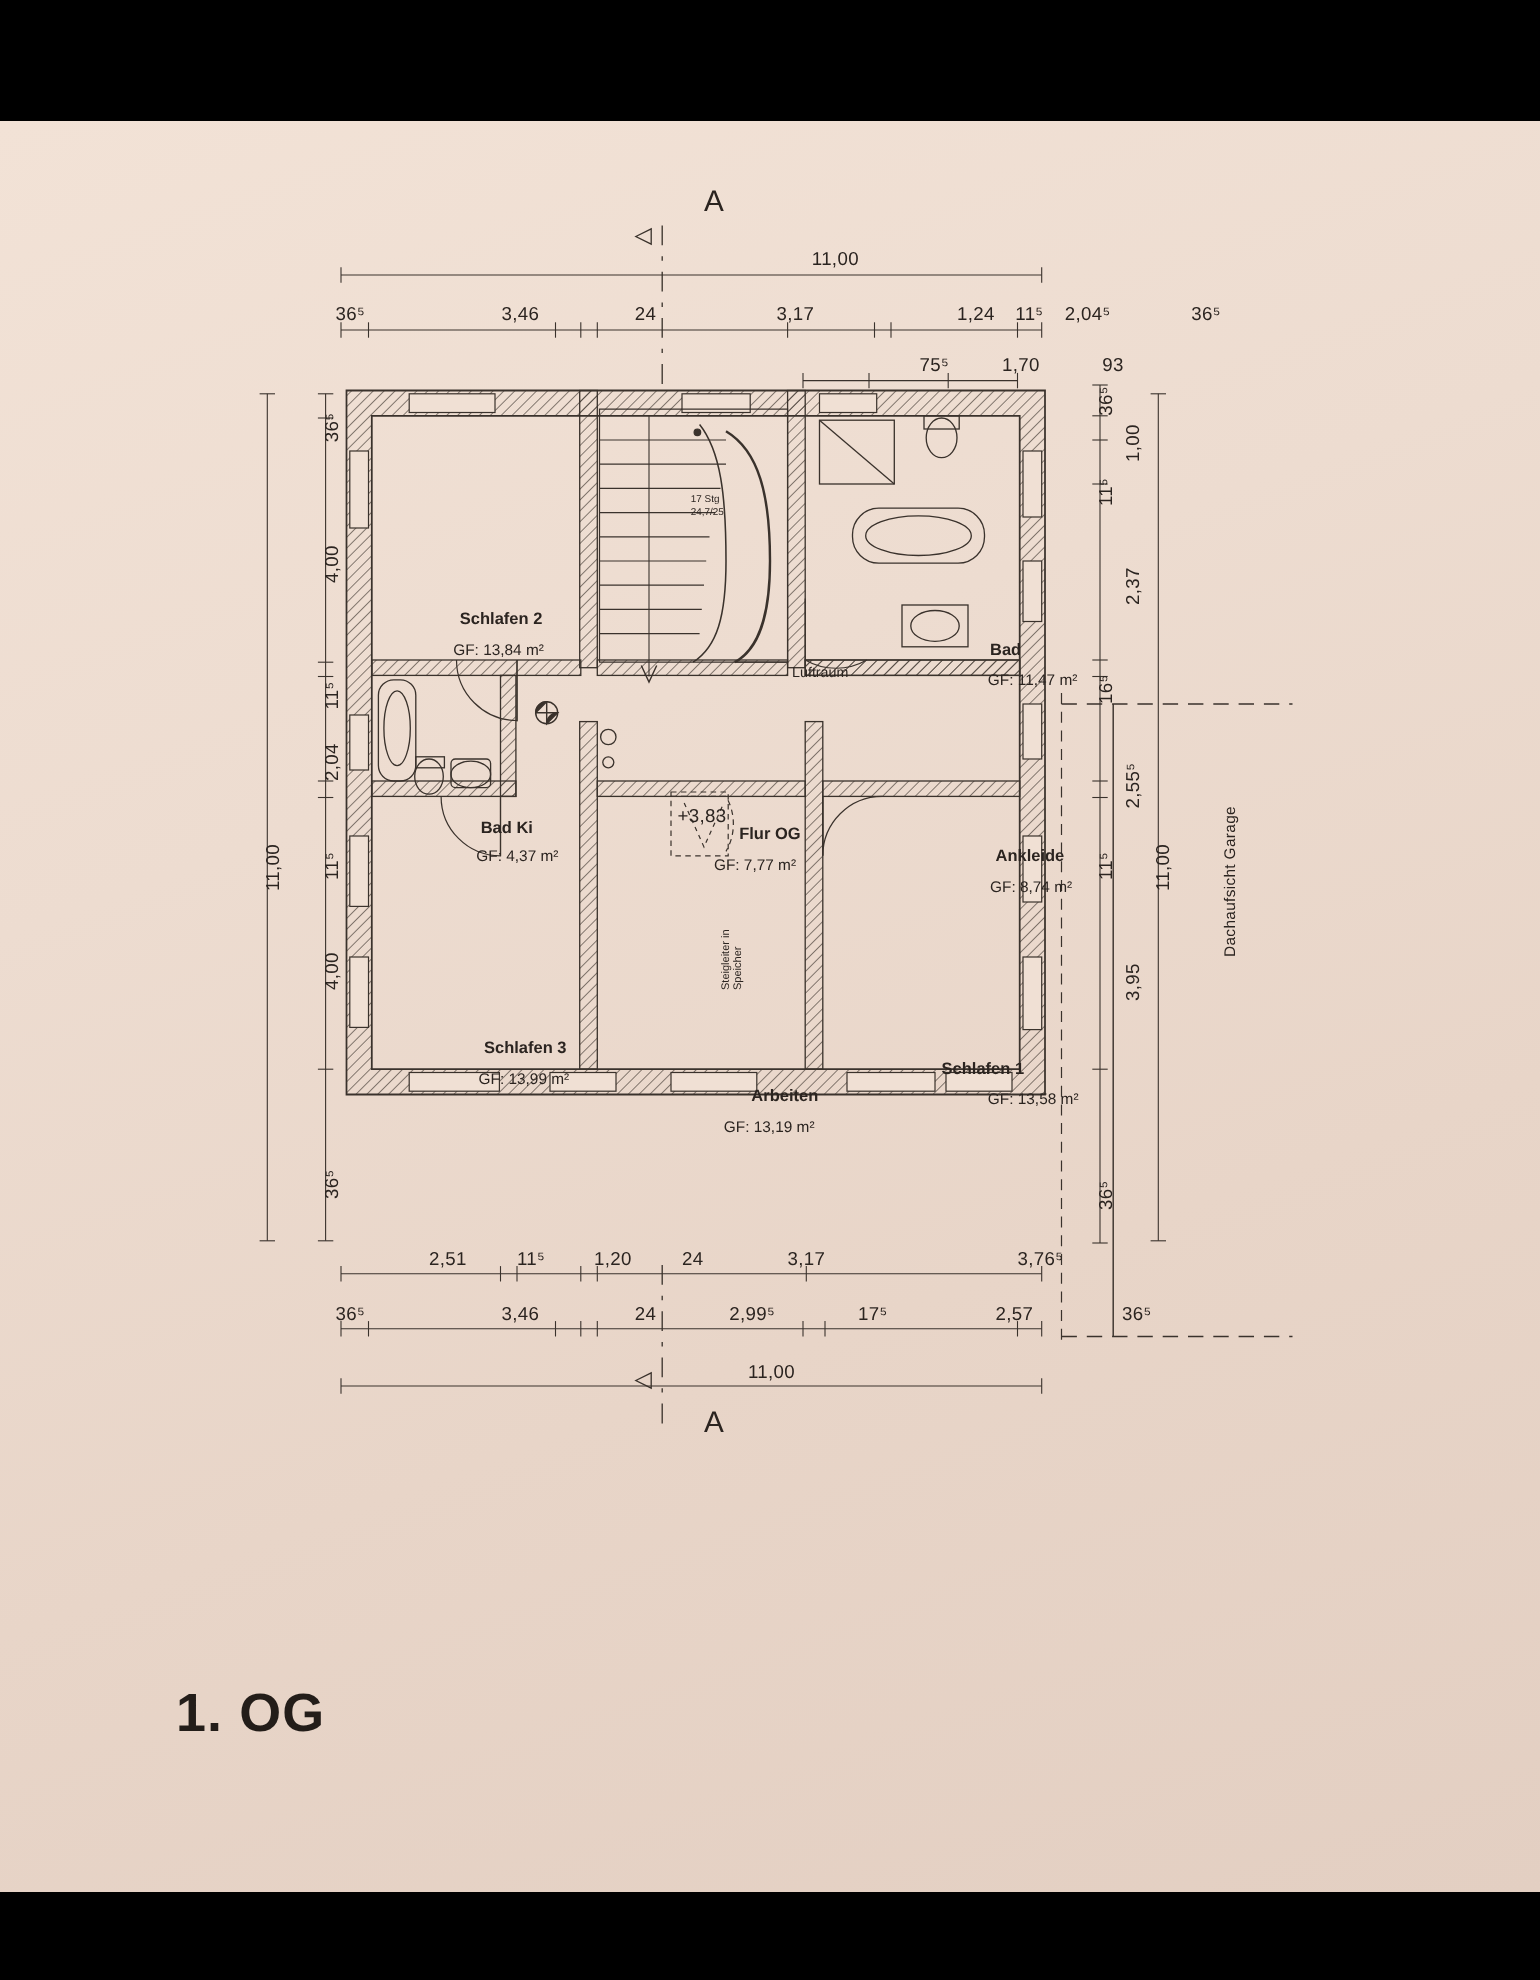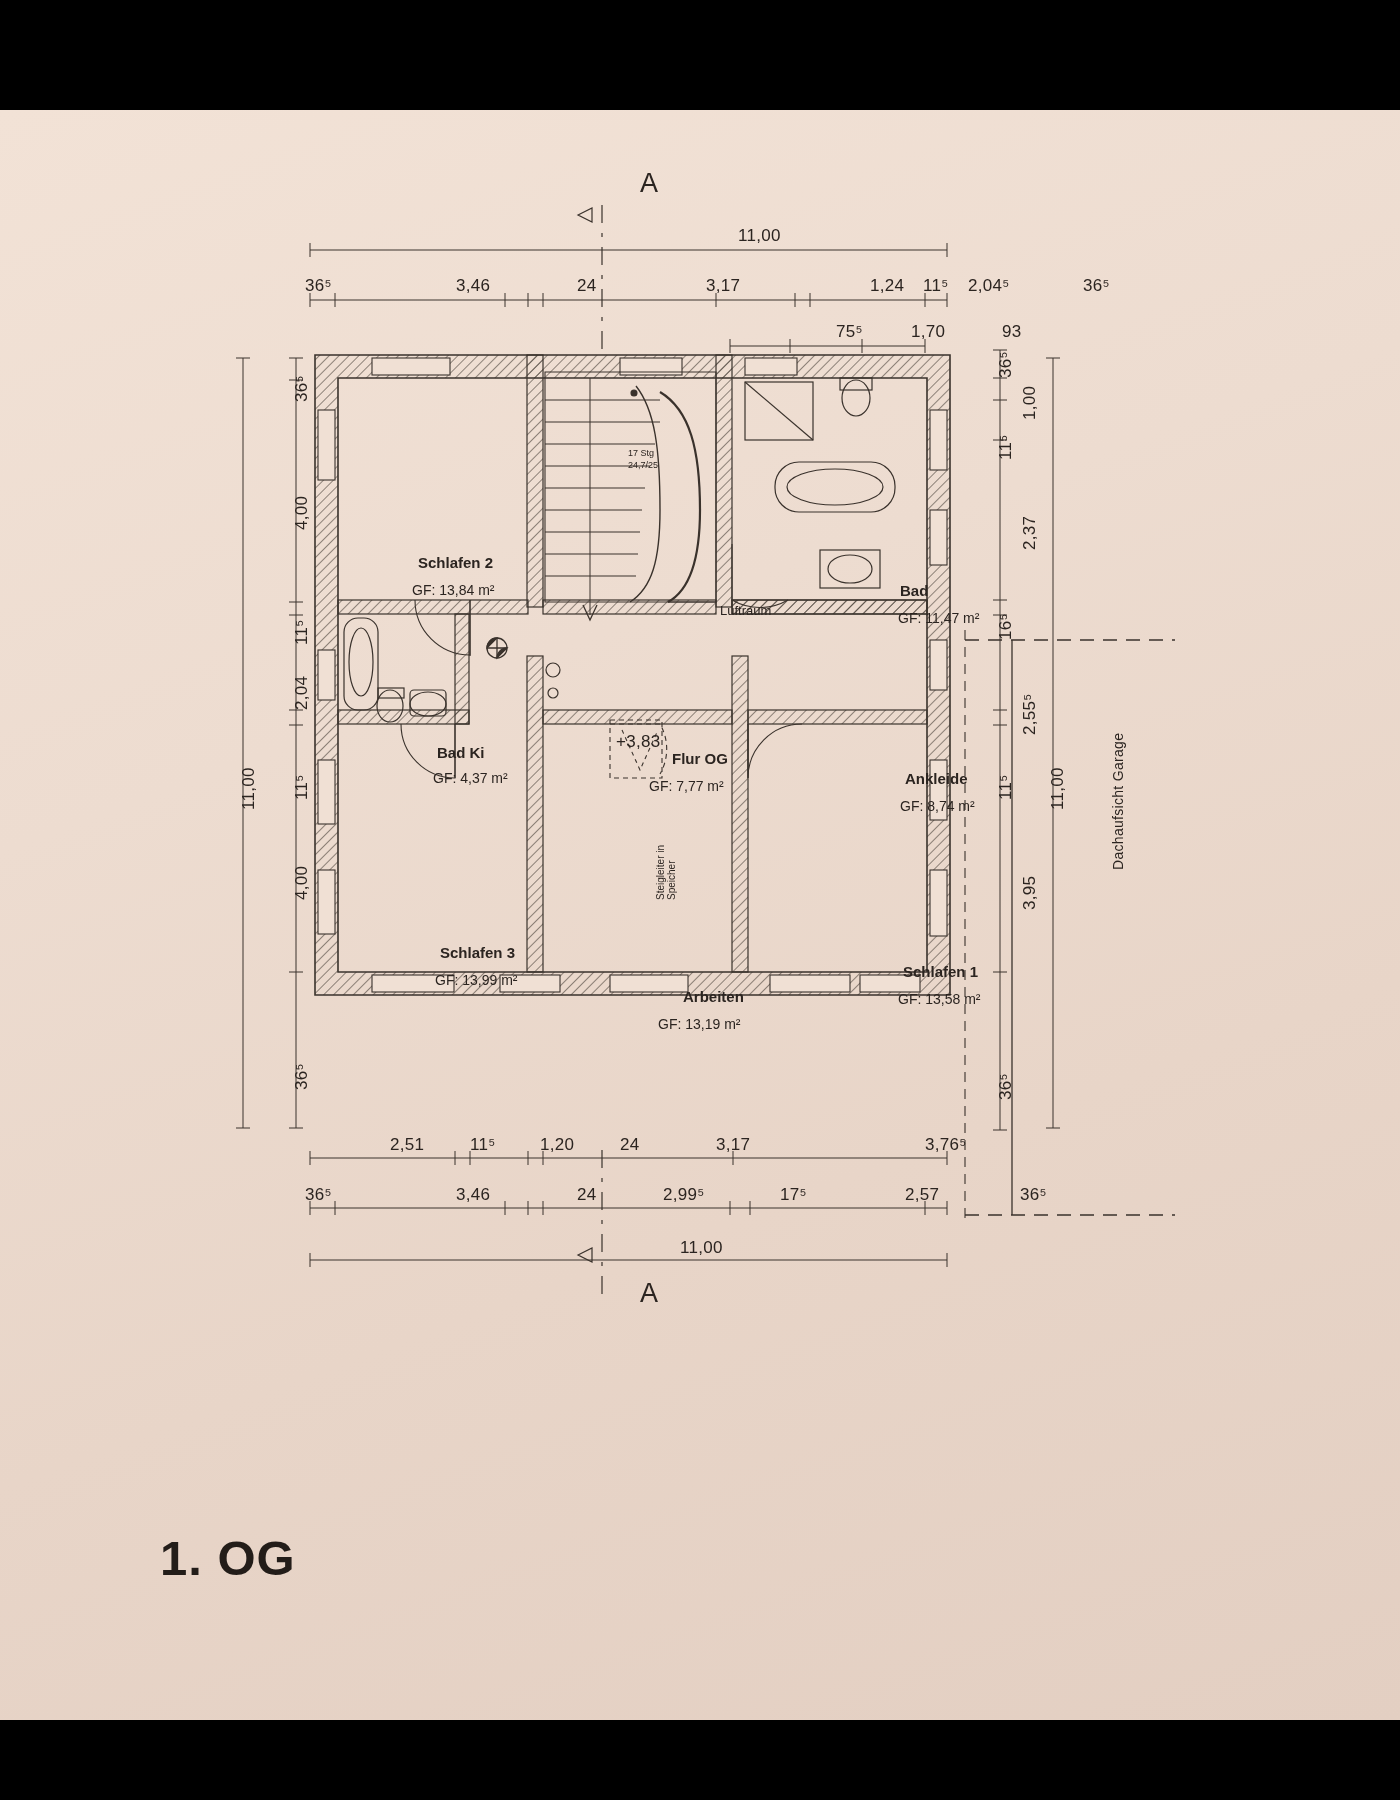--- a/index.html
+++ b/index.html
@@ -327,21 +327,21 @@
 
     <div class="lbl room" style="left:905px;top:660px;">Ankleide</div>
     <div class="lbl roomsub" style="left:900px;top:688px;">GF: 8,74 m²</div>
 
     <div class="lbl room" style="left:440px;top:834px;">Schlafen 3</div>
     <div class="lbl roomsub" style="left:435px;top:862px;">GF: 13,99 m²</div>
 
     <div class="lbl room" style="left:662px;top:878px;margin-left:21px;">Arbeiten</div>
     <div class="lbl roomsub" style="left:658px;top:906px;">GF: 13,19 m²</div>
 
-    <div class="lbl room" style="left:903px;top:853px;">Schlafen 1</div>
+    <div class="lbl room" style="left:856px;top:853px;">Schlafen 1</div>
     <div class="lbl roomsub" style="left:898px;top:881px;">GF: 13,58 m²</div>
 
     <div class="lbl" style="left:720px;top:493px;font-size:13px;">Luftraum</div>
     <div class="lbl tiny" style="left:628px;top:338px;">17 Stg</div>
     <div class="lbl tiny" style="left:628px;top:350px;">24,7/25</div>
     <div class="lbl dim" style="left:616px;top:622px;">+3,83</div>
     <div class="lbl vert" style="left:655px;top:790px;font-size:10px;white-space:pre;line-height:11px;">Steigleiter in
 Speicher</div>
 
     <div class="title" style="left:160px;top:1420px;">1. OG</div>

